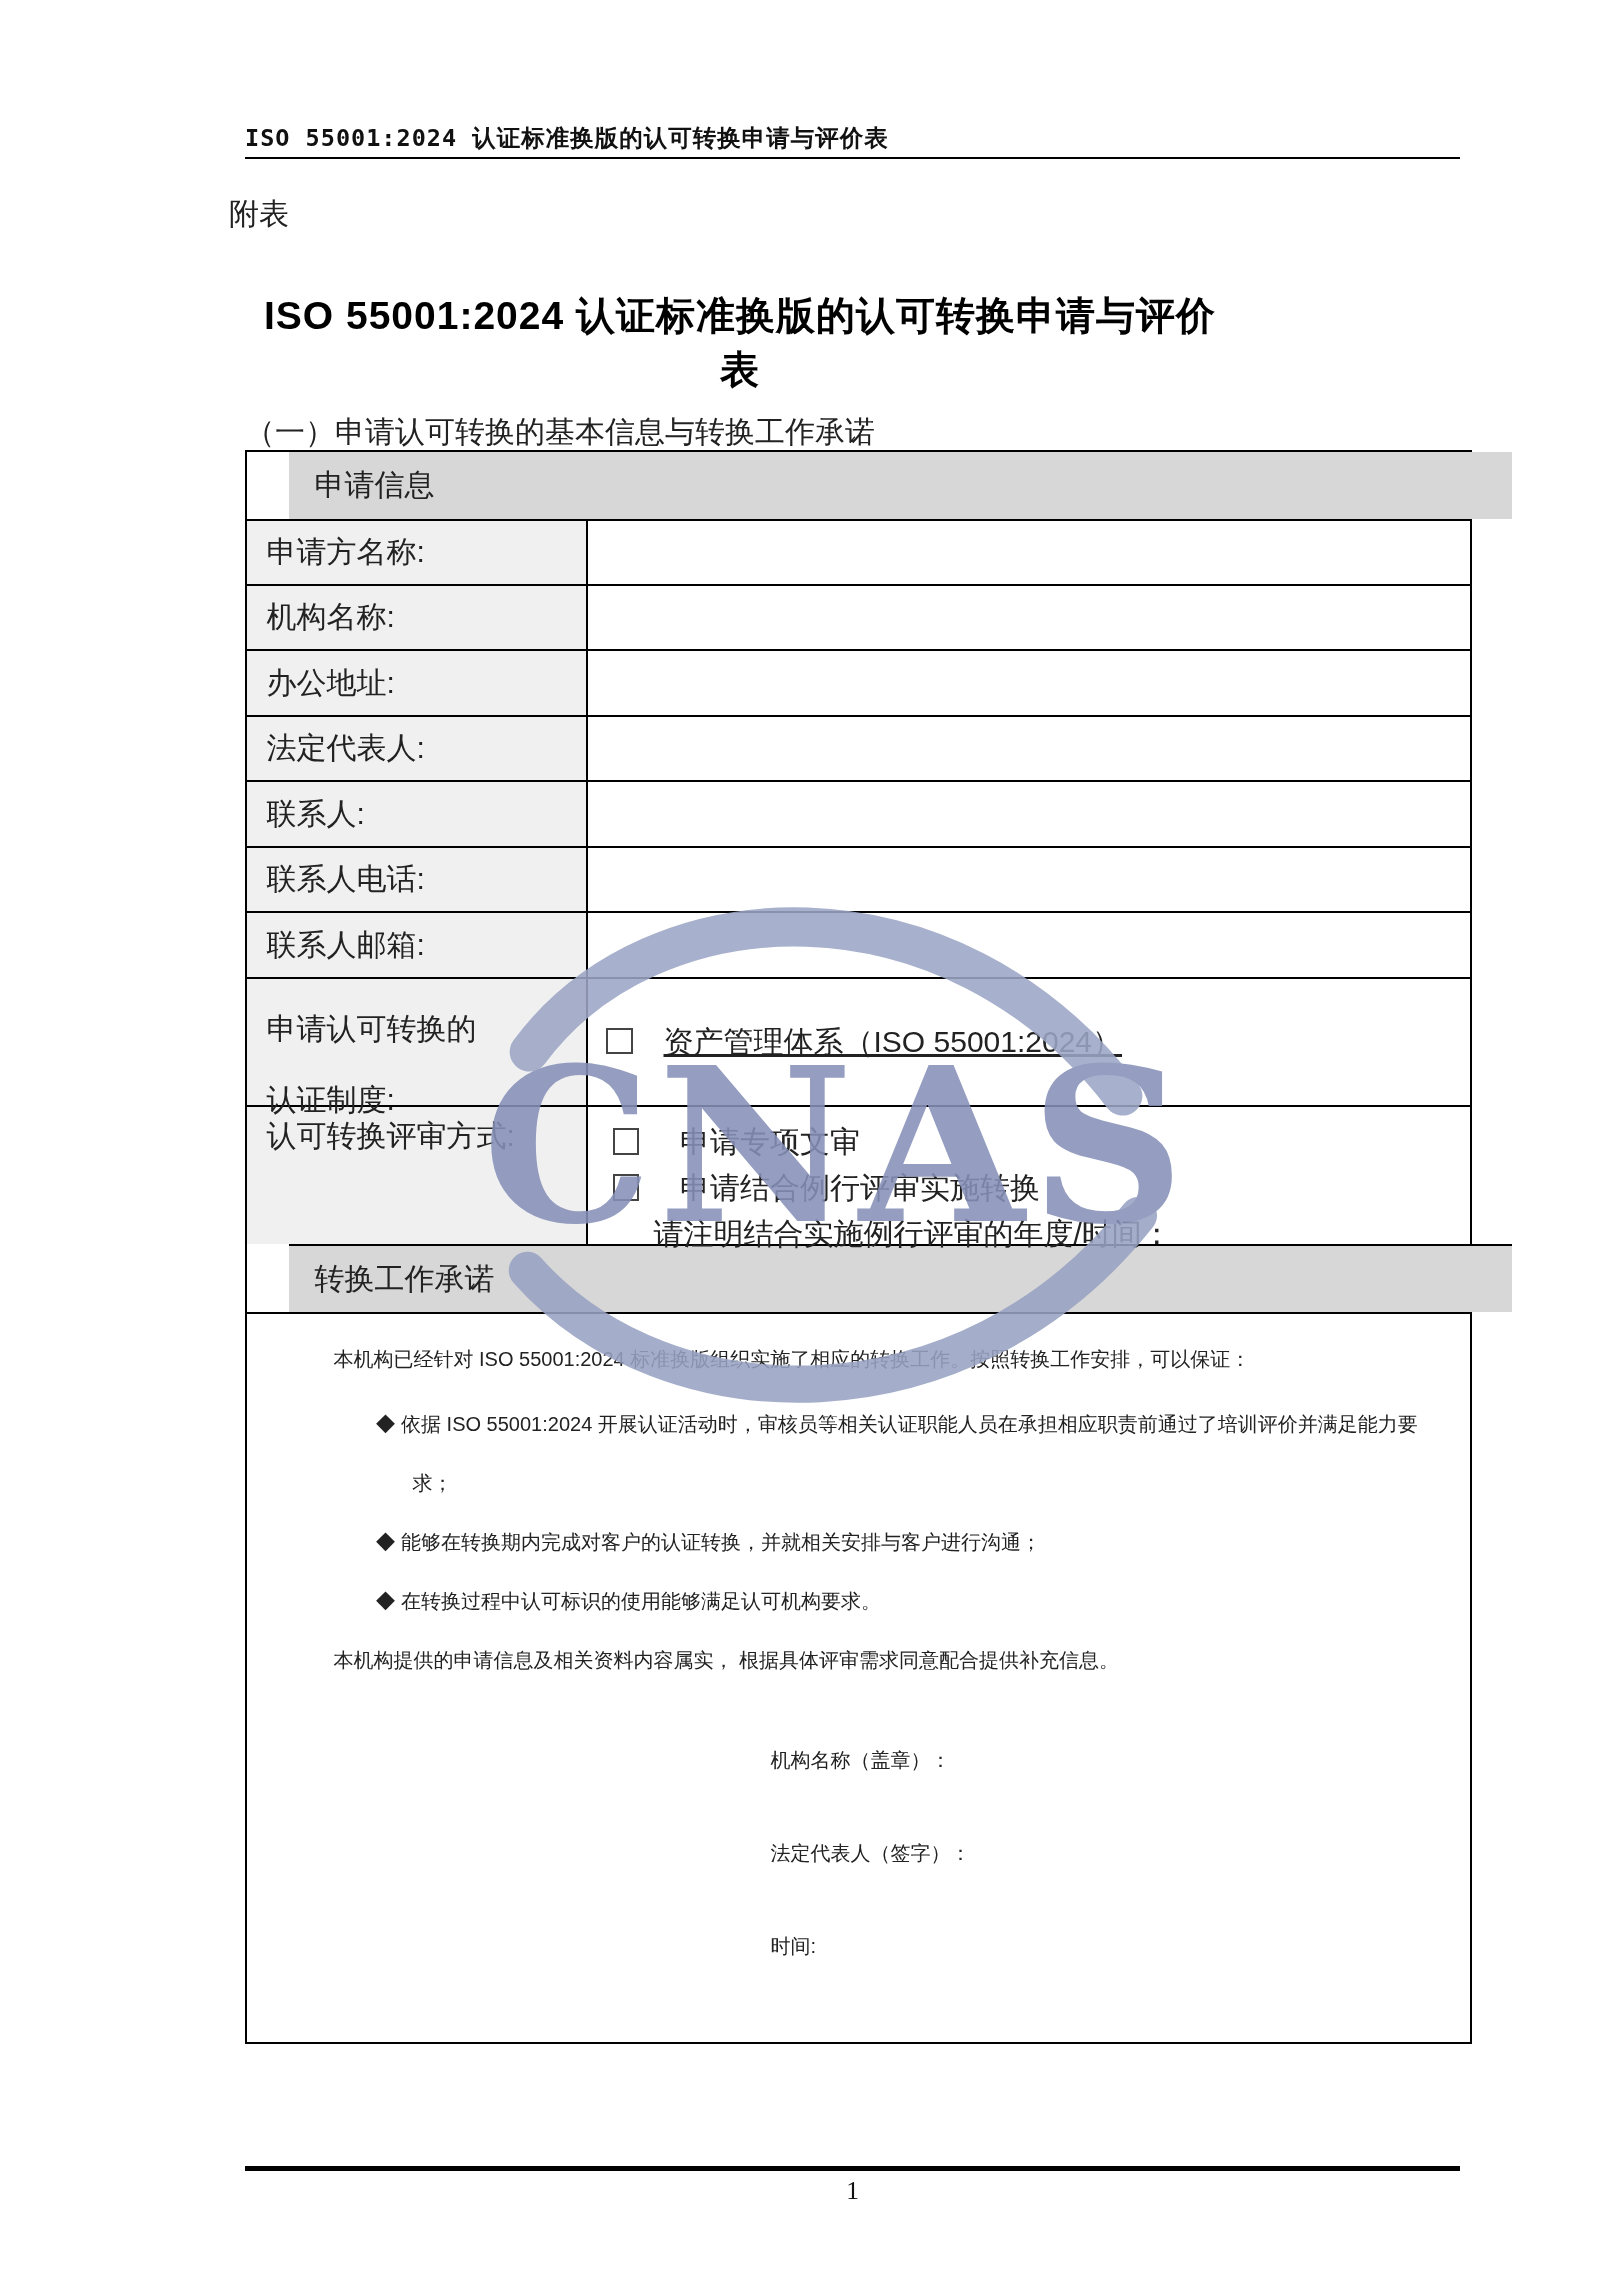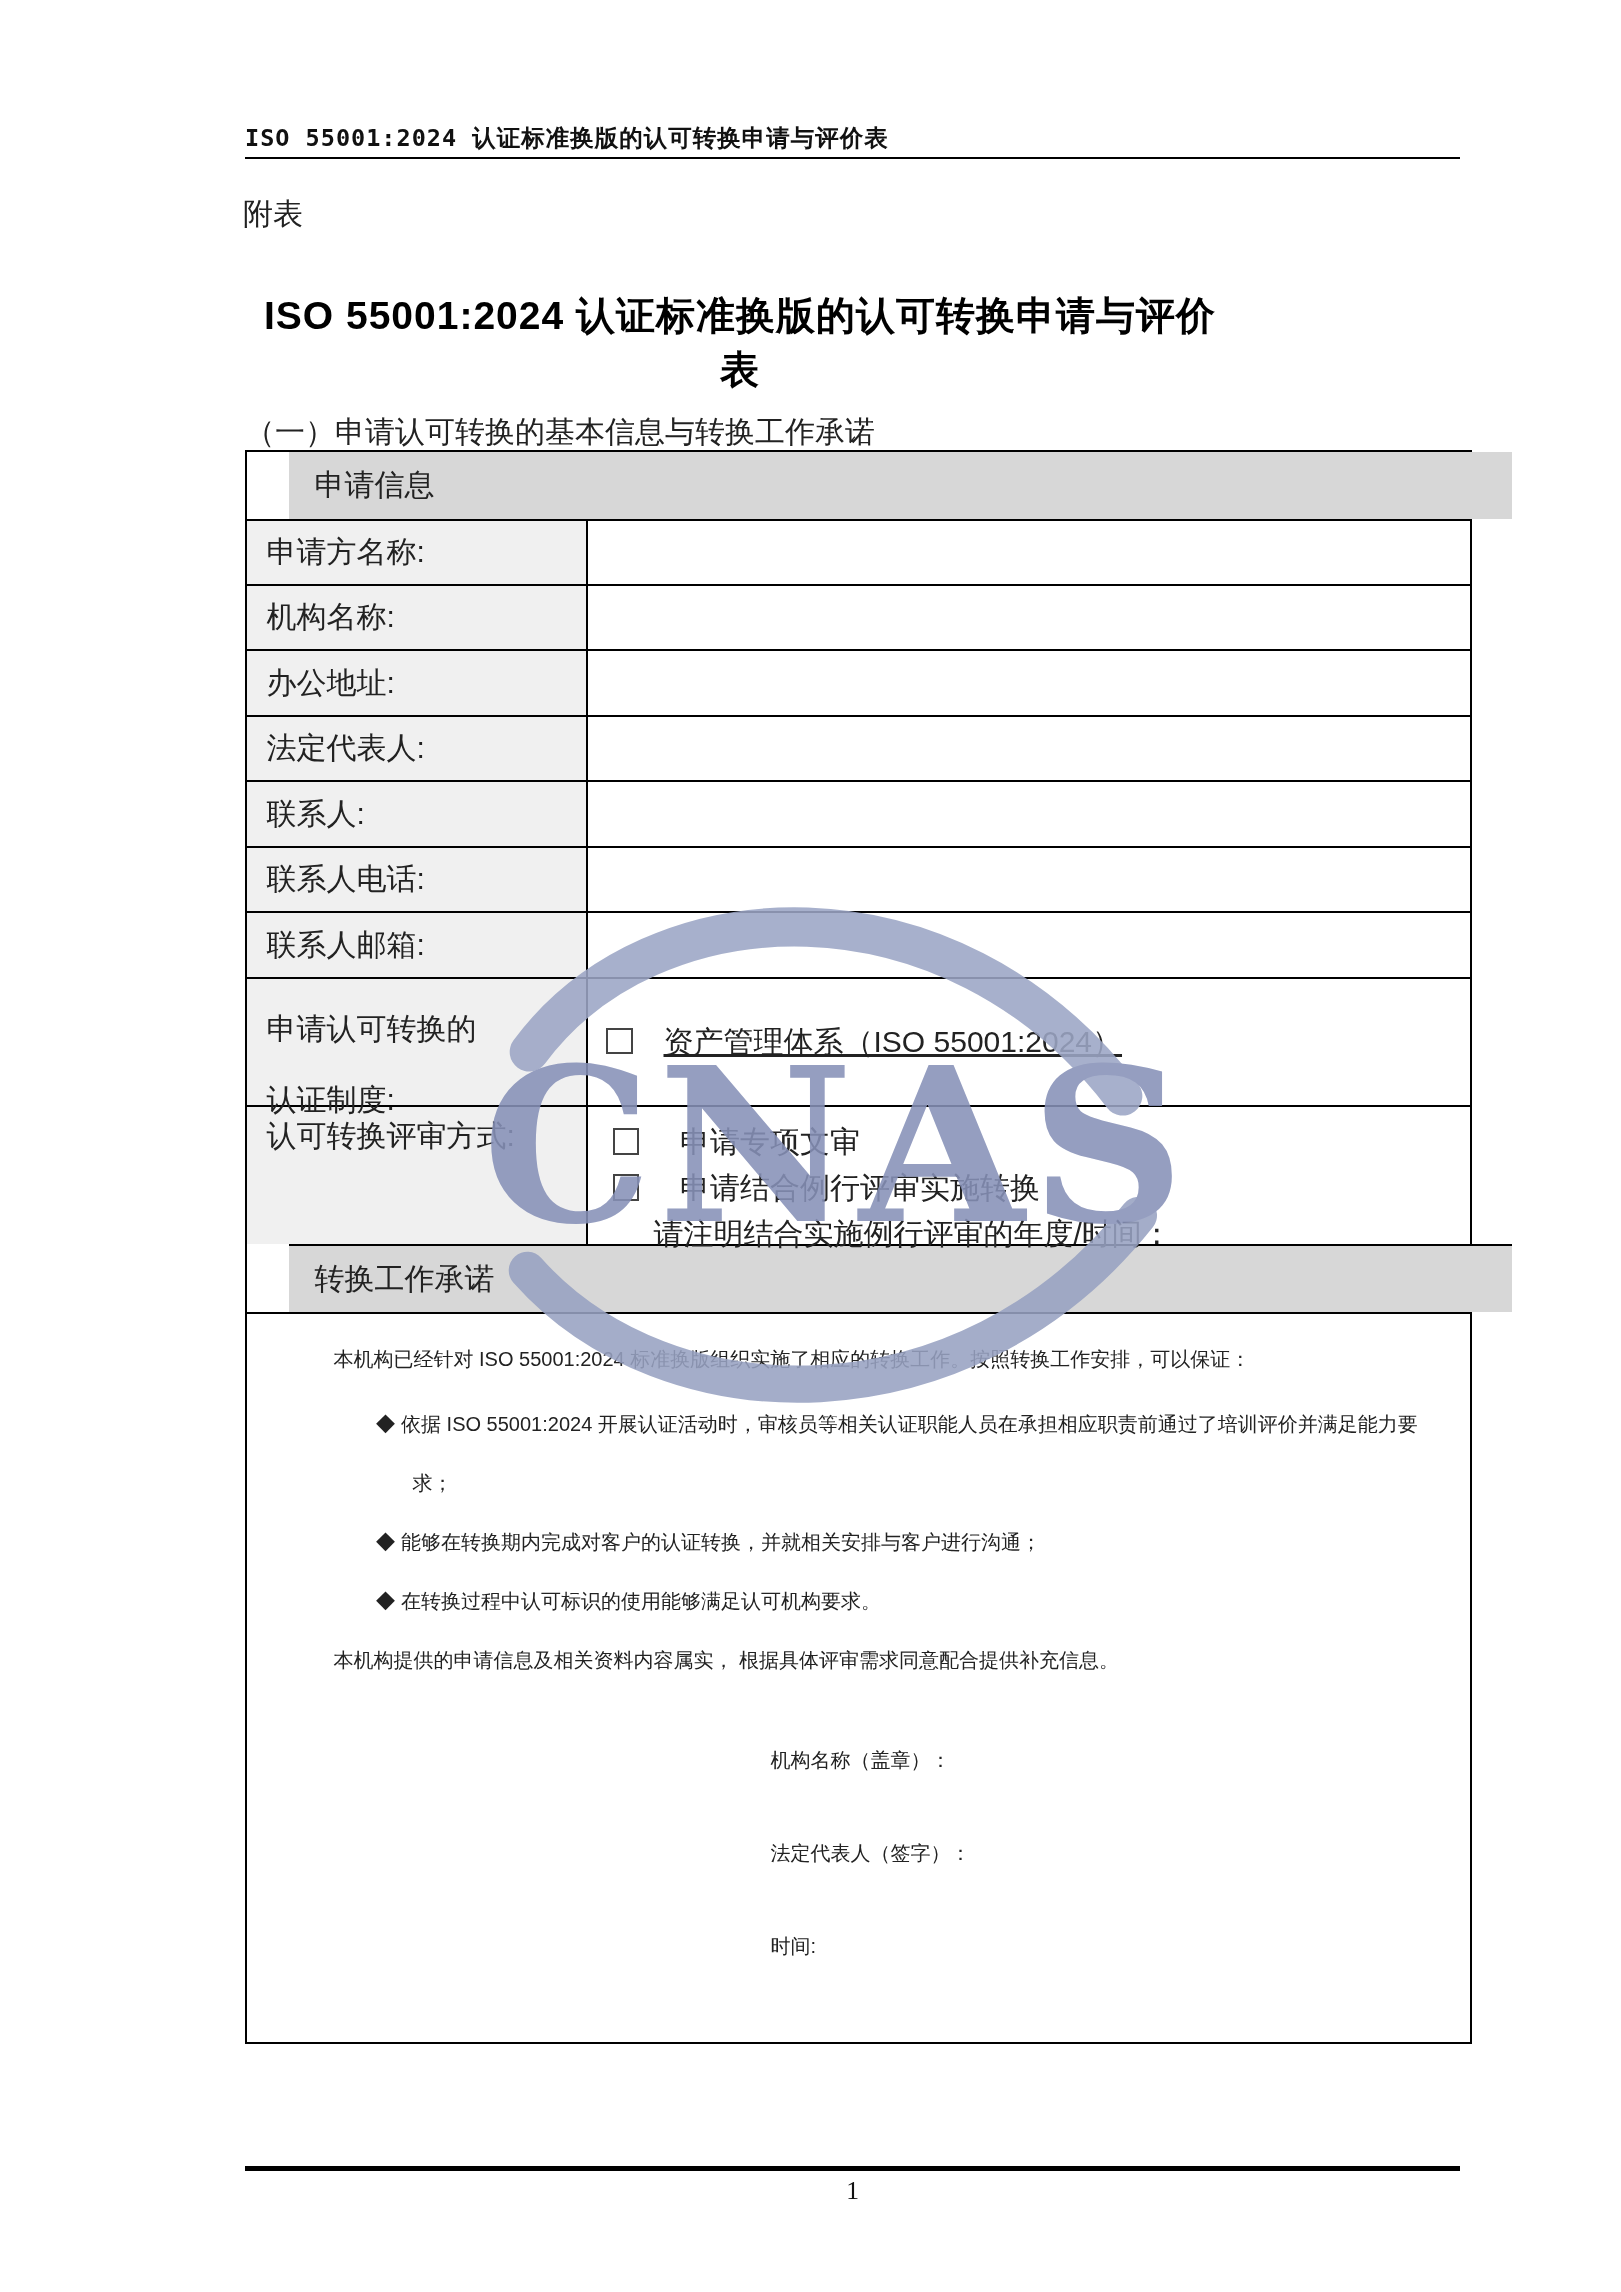--- a/index.html
+++ b/index.html
@@ -12,21 +12,21 @@
   .abs { position:absolute; }
   .t { position:relative; z-index:5; }
 
   .header-line {
     left:245px; top:122px; width:1215px;
     font-size:23.5px; font-weight:600; letter-spacing:1px; color:#111;
     font-family:"DejaVu Sans Mono","Liberation Sans",sans-serif;
   }
   .header-rule { left:245px; top:157px; width:1215px; height:2px; background:#000; }
 
-  .annex { left:243px; top:194px; font-size:30px; color:#222; }
+  .annex { left:229px; top:194px; font-size:30px; color:#222; }
 
   .doc-title {
     left:245px; top:289px; width:990px; text-align:center;
     font-size:39px; font-weight:bold; color:#000; letter-spacing:1px;
   }
 
   .section-heading { left:245px; top:412px; font-size:30px; color:#222; }
 
   
   .doc-table {

